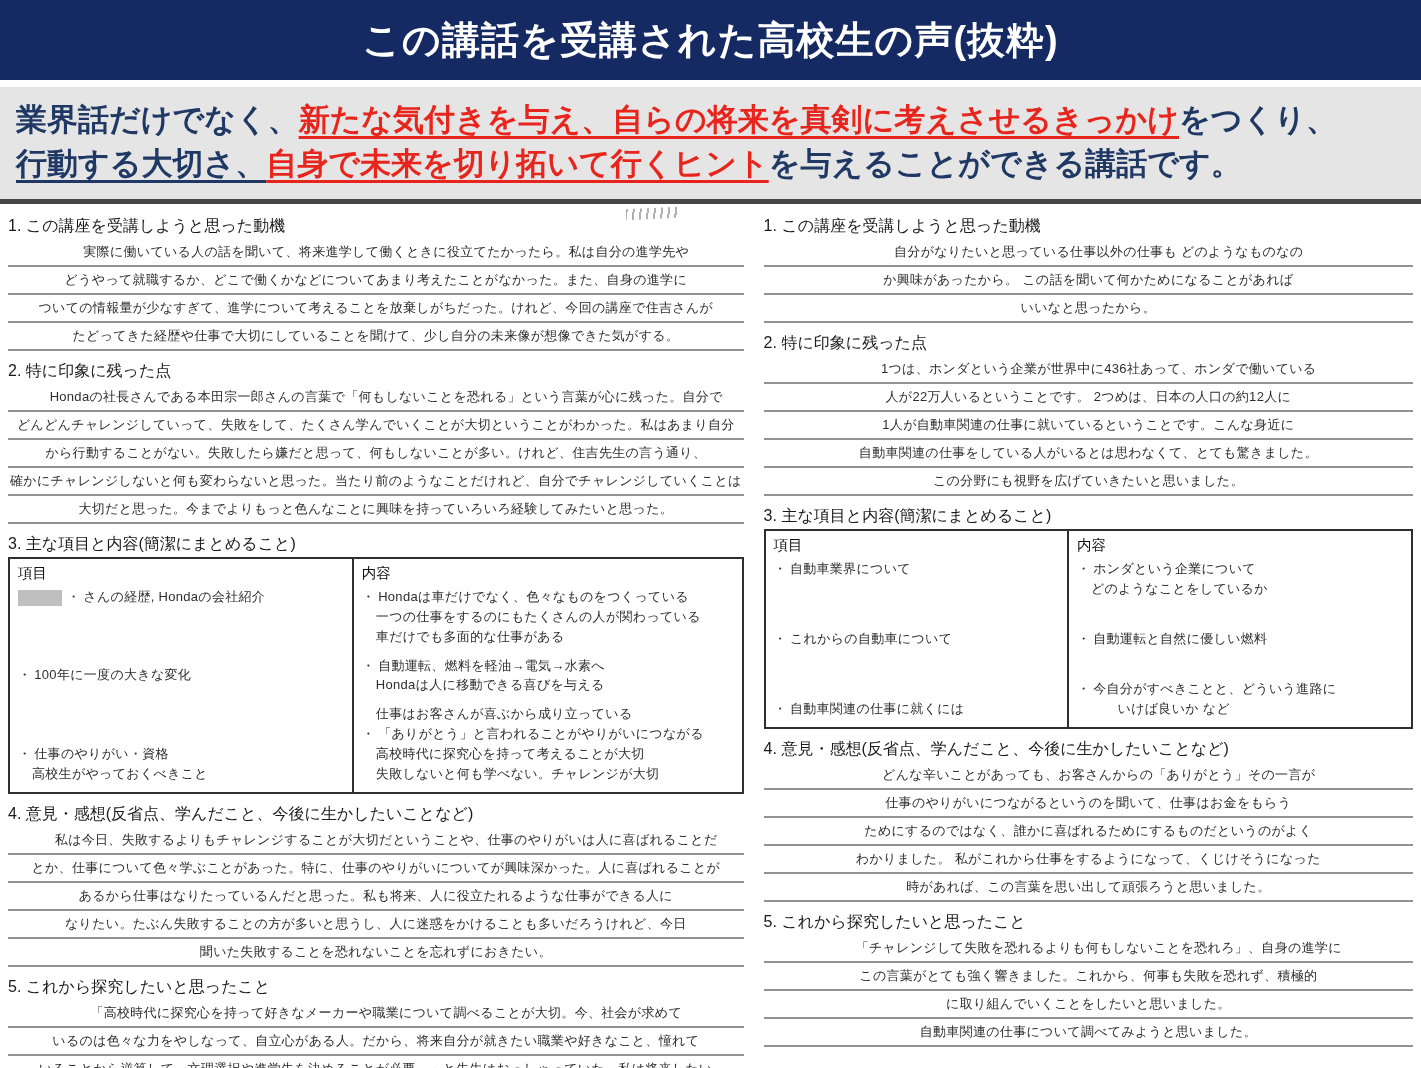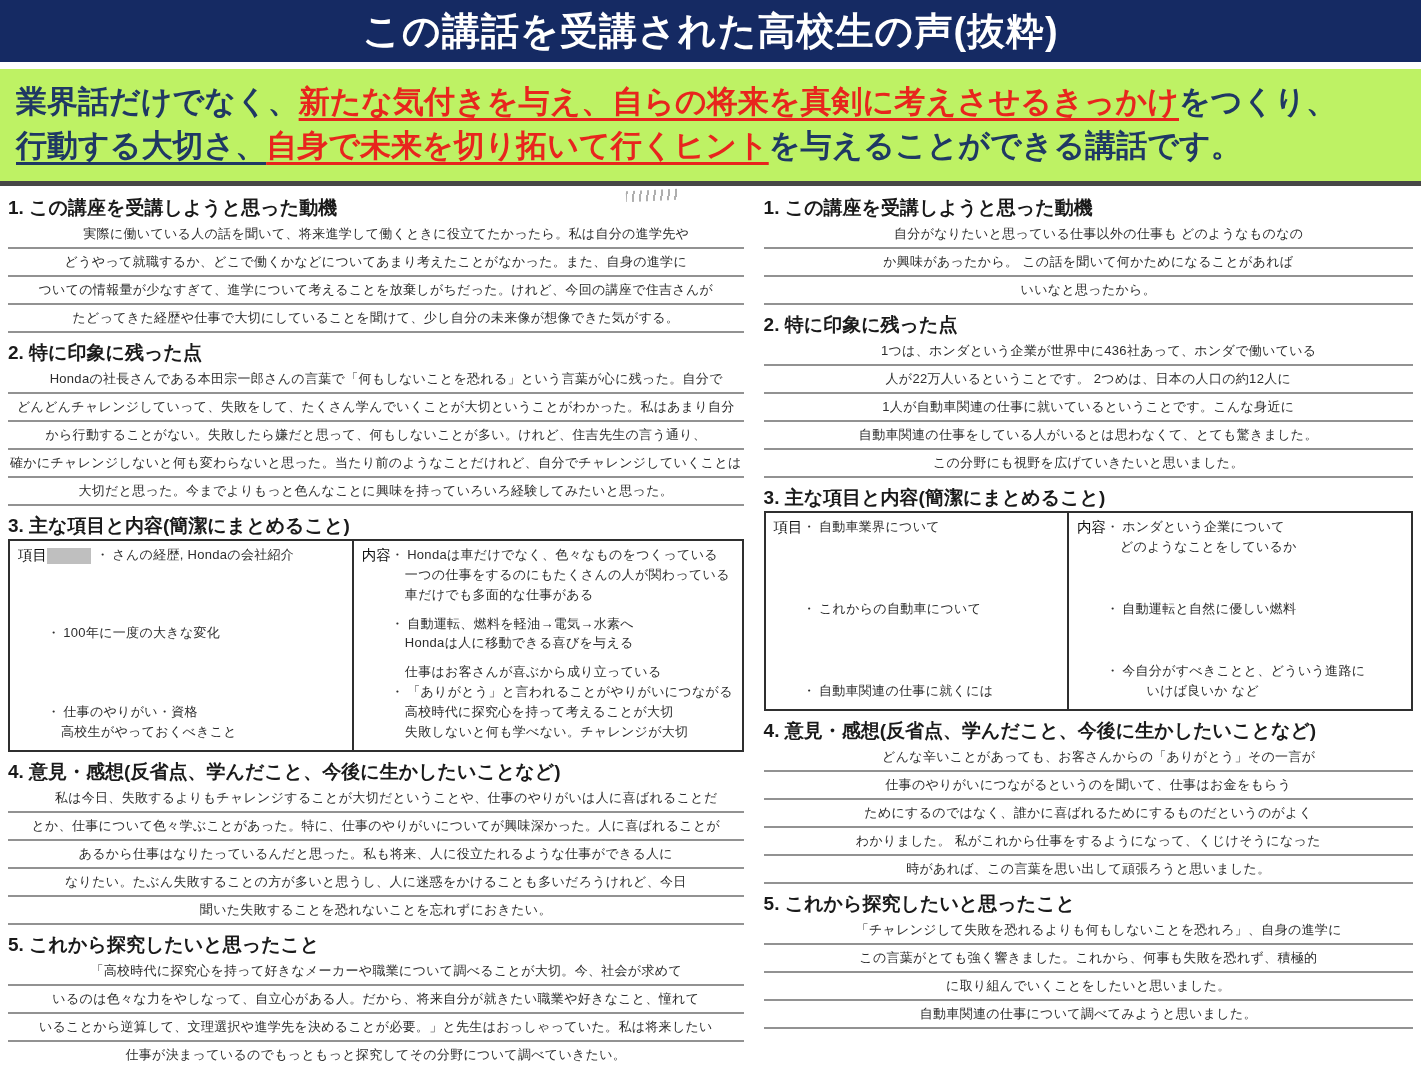--- a/index.html
+++ b/index.html
@@ -4,65 +4,65 @@
 <style>
   * { box-sizing: border-box; }
   html,body { margin:0; padding:0; }
   body {
     width:1421px; height:1068px; overflow:hidden;
     background:#ffffff;
     font-family:"Liberation Sans", sans-serif;
   }
   
   .header {
-    background:#152a63; height:62px;
+    background:#152a63; height:80px;
     display:flex; align-items:center; justify-content:center;
   }
   .header-title {
     color:#ffffff; font-size:38px; font-weight:bold; letter-spacing:1px;
   }
   
   .banner {
-    margin-top:7px; background:#bef264;
+    margin-top:7px; background:#e5e5e5;
     padding:11px 16px 13px; border-bottom:5px solid #474747;
     font-size:31px; font-weight:bold; line-height:1.42;
   }
   .seg.navy { color:#1f3864; }
   .seg.navy-underline {
     color:#1f3864; text-decoration:underline;
     text-decoration-thickness:3px; text-underline-offset:6px;
   }
   .seg.red-underline {
     color:#e8251d; text-decoration:underline;
     text-decoration-thickness:3px; text-underline-offset:6px;
   }
   
   #columns {
     display:grid; grid-template-columns:1fr 1fr; gap:20px;
     padding:12px 8px 0 8px;
   }
   .column { position:relative; }
   .section { margin-bottom:10px; }
   .sec-heading {
-    font-size:19px; font-weight:bold; color:#1a1a1a;
+    font-size:16px; font-weight:normal; color:#1a1a1a;
     margin:0 0 3px 0; line-height:20px;
   }
   
   .hw { color:#2d2d2d; font-size:13px; letter-spacing:0.3px;text-align:center; }
   .hw-line {
     line-height:26px; border-bottom:2px solid #929292;
     padding:0 2px; white-space:nowrap; overflow:hidden;
   }
   .hw-block .hw-line:first-child { text-indent:1.6em; }
   
   .memo-table {
     display:grid; grid-template-columns:47% 53%;
     border:2px solid #2f2f2f; min-height:200px; background:#fff;
   }
-  .memo-cell { padding:5px 8px 8px 8px; display:flex; flex-direction:row; }
+  .memo-cell { padding:5px 8px 8px 8px; display:flex; flex-direction:column; }
   .memo-cell.left { border-right:2px solid #2f2f2f; }
   .cell-header { font-size:14.5px; color:#111; margin-bottom:5px; }
   .groups { display:flex; flex-direction:column; justify-content:space-between; flex:1; gap:10px; }
   .group  { display:flex; flex-direction:column; gap:1px; }
   .tline  { display:flex; align-items:flex-start; line-height:1.45; }
   .tline.indent .ttext { padding-left:14px; }
   .bmark  { margin-right:3px; flex:none; }
   .redaction {
     width:44px; height:16px; background:#bfbfbf;
     display:inline-block; margin:2px 5px 0 0; flex:none;

